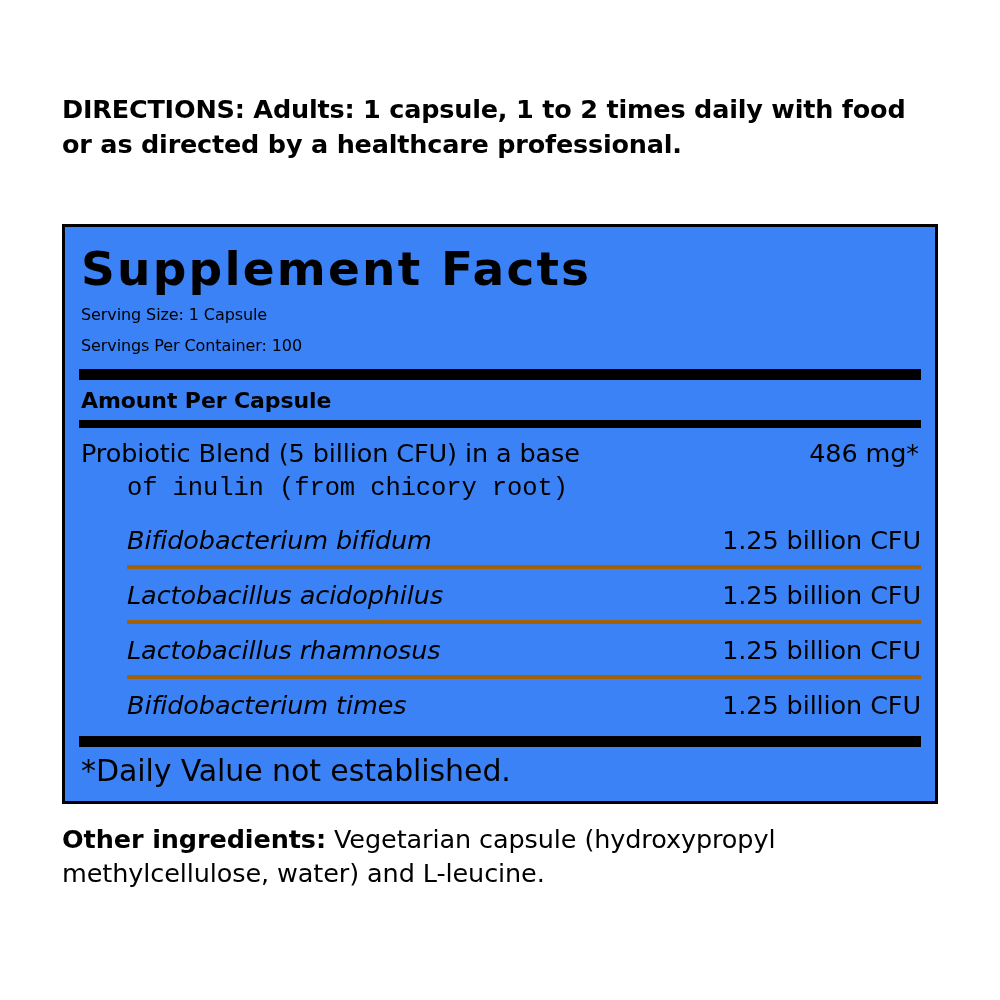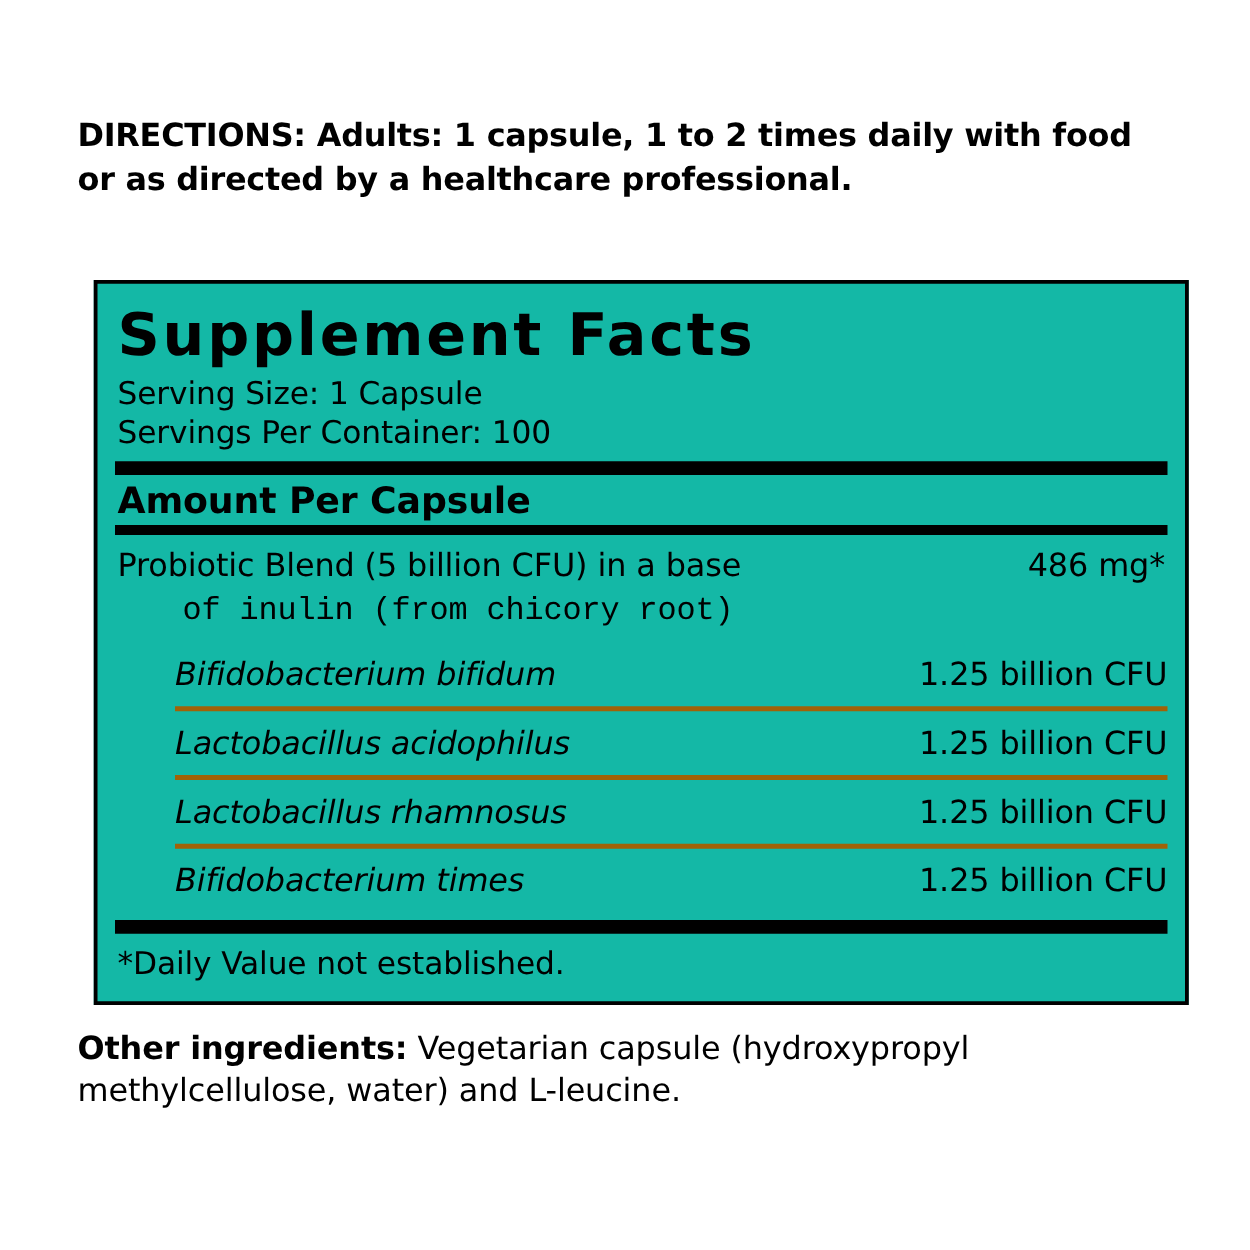--- a/index.html
+++ b/index.html
@@ -38,76 +38,74 @@
   }
 
   
   .panel {
     position: absolute;
     left: 62px;
     top: 224px;
     width: 876px;
     box-sizing: border-box;
     border: 3px solid #000;
-    background: #14b8a6;
+    background: #3b82f6;
     padding: 0 0 0 0;
-    margin-left: 13px;
   }
 
   .panel-inner {
     padding: 10px 14px 12px 14px;
   }
 
   .sf-title {
     font-size: 47px;
     font-weight: bold;
     letter-spacing: 2.2px;
     line-height: 56px;
     margin: 4px 0 2px 2px;
   }
 
   .serving-line {
-    font-size: 25px;
+    font-size: 16px;
     line-height: 31px;
     letter-spacing: -0.1px;
     margin-left: 2px;
   }
 
   .rule-thick {
     height: 11px;
     background: #000;
     margin: 8px 0 0 0;
   }
   .rule-thick.bottom {
     margin-top: 6px;
   }
 
   .amount-row {
-    font-size: 29px;
+    font-size: 22px;
     font-weight: bold;
     line-height: 33px;
     padding: 4px 0 3px 2px;
     letter-spacing: -0.1px;
   }
 
   .rule-medium {
     height: 8px;
     background: #000;
   }
 
   
   .blend {
     display: flex;
     justify-content: space-between;
     align-items: flex-start;
     font-size: 25.5px;
     line-height: 35px;
     padding: 8px 2px 2px 2px;
     letter-spacing: -0.1px;
-    text-align: center;
   }
   .blend .blend-left {
     max-width: 640px;
   }
   .blend .blend-sub {
     padding-left: 46px;
     font-family: Liberation Mono, monospace;
   }
   .blend .blend-right {
     white-space: nowrap;
@@ -132,21 +130,21 @@
     border-top: none;
   }
   .strain .name {
     font-style: italic;
   }
   .strain .val {
     white-space: nowrap;
   }
 
   .footnote {
-    font-size: 25px;
+    font-size: 30px;
     line-height: 32px;
     padding: 8px 0 2px 2px;
     letter-spacing: -0.1px;
   }
 
   
   .other {
     position: absolute;
     left: 62px;
     top: 822px;

